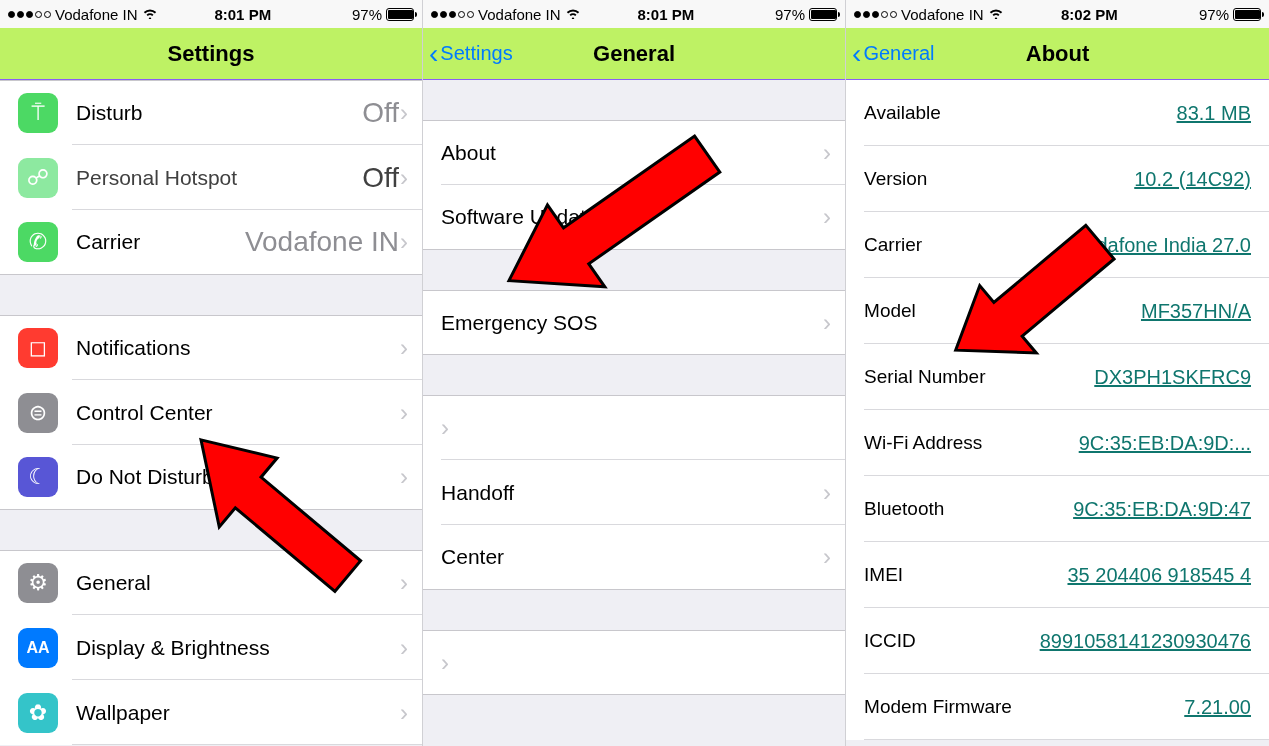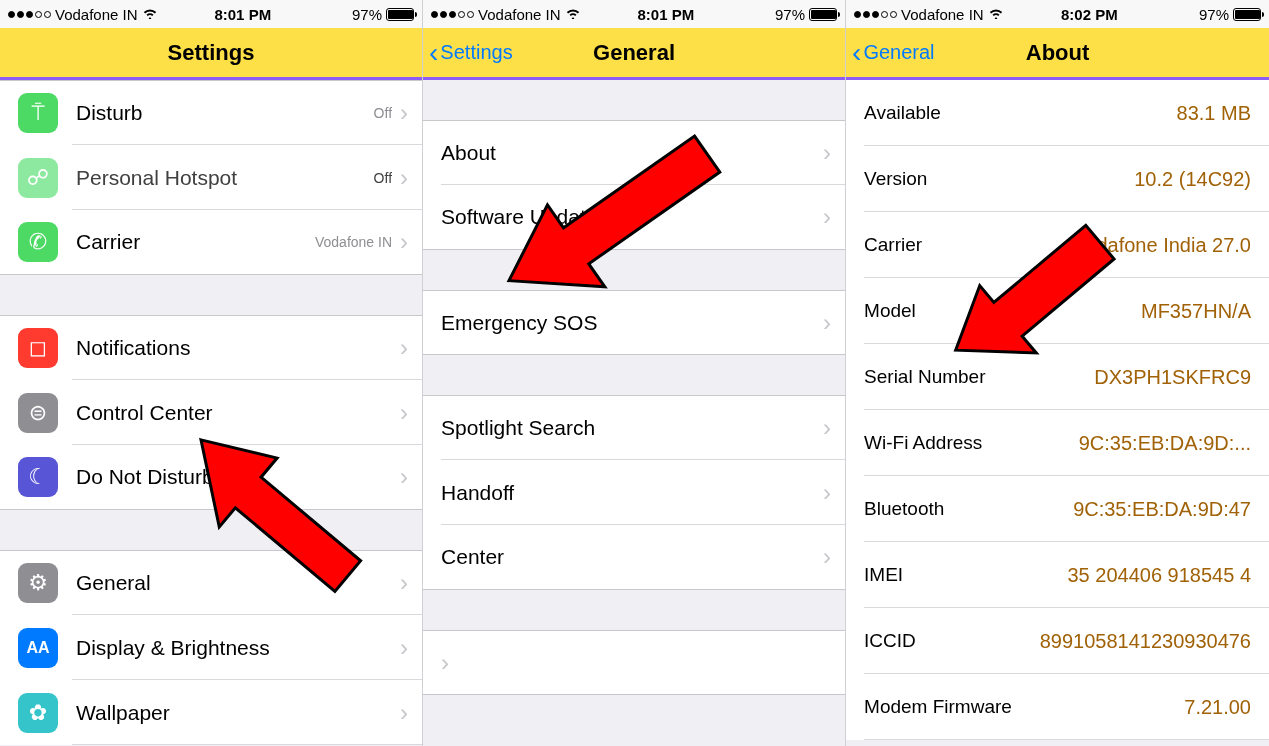--- a/index.html
+++ b/index.html
@@ -14,34 +14,34 @@
   .dots { display:flex; gap:2px; align-items:center; }
   .dot { width:7px; height:7px; border-radius:50%; border:1px solid #000; }
   .dot.filled { background:#000; }
   .wifi { font-size:14px; }
   .status .right { display:flex; align-items:center; gap:4px;margin-left:24px; }
   .battery { width:28px; height:13px; border:1.5px solid #000; border-radius:3px; position:relative; }
   .battery::after { content:""; position:absolute; right:-4px; top:3px; width:2.5px; height:5px; background:#000; border-radius:0 2px 2px 0; }
   .battery-fill { position:absolute; left:1px; top:1px; bottom:1px; width:95%; background:#000; border-radius:1px; }
 
   
-  .nav { height:52px; background:#fde047; border-bottom:3px solid #8b5cf6; display:flex; align-items:center; position:relative; }
+  .nav { height:52px; background:#bef264; border-bottom:1px solid #8b5cf6; display:flex; align-items:center; position:relative; }
   .nav-title { position:absolute; left:0; right:0; text-align:center; font-size:22px; font-weight:600; }
   .nav-back { display:flex; align-items:center; gap:2px; margin-left:6px; color:#007aff; font-size:20px; z-index:2; cursor:pointer; }
   .chev-left { font-size:28px; line-height:1; font-weight:300; }
   .gap { height:40px; }
   .gap-sm { height:16px; }
   .row { height:65px; background:#fff; display:flex; align-items:center; padding-left:18px; padding-right:14px; position:relative; }
   .row .sep { position:absolute; left:18px; right:0; bottom:0; height:1px; background:#d9d9dd; }
   .row.with-icon .sep { left:72px; }
   .row:last-child .sep { left:0; }
   .row .icon { width:40px; height:40px; border-radius:9px; margin-right:18px; display:flex; align-items:center; justify-content:center; flex-shrink:0; }
   .row .label { font-size:21px; color:#000; flex:1; }
   .row.dim .label, .row.dim .value { color:#404040; }
-  .row .value { font-size:14px; color:#8e8e93; margin-right:8px; text-align:right; flex-shrink:0; max-width:55%; white-space:nowrap; overflow:hidden; }
+  .row .value { font-size:28px; color:#8e8e93; margin-right:1px; text-align:right; flex-shrink:0; max-width:55%; white-space:nowrap; overflow:hidden; }
   .row .chev { color:#c7c7cc; font-size:24px; line-height:1; }
   .top-border { border-top:1px solid #c8c7cc; }
   .bot-border { border-bottom:1px solid #c8c7cc; }
 
   
   .ic-green   { background:#4cd964; }
   .ic-green2  { background:#8de9a0; }
   .ic-green3  { background:#4cd964; }
   .ic-red     { background:#ff3b30; }
   .ic-grey    { background:#8e8e93; }
@@ -53,21 +53,21 @@
   .glyph { color:#fff; font-size:22px; }
 
   
   .arrow { position:absolute; pointer-events:none; z-index:10; }
   .arrow svg { display:block; }
 
   
   .info-row { height:66px; background:#fff; display:flex; align-items:center; justify-content:space-between; padding:0 18px; position:relative; }
   .info-row .sep { position:absolute; left:18px; right:0; bottom:0; height:1px; background:#d9d9dd; }
   .info-row .label { font-size:19px; color:#000; }
-  .info-row .value { font-size:20px; color:#a16207; text-align:right; white-space:nowrap; }
+  .info-row .value { font-size:20px; color:#0f766e; text-align:right; white-space:nowrap;text-decoration:underline; }
 </style>
 </head>
 <body>
 
 <div class="container">
 
   <div class="pane">
     <div class="status">
       <div class="left">
         <span class="dots">
@@ -235,21 +235,20 @@
     <div class="gap"></div>
 
     <div class="row top-border bot-border">
       <div class="label">Emergency SOS</div>
       <div class="chev">›</div>
     </div>
 
     <div class="gap"></div>
 
     <div class="row top-border">
-      <div class="label">Spotlight Search</div>
       <div class="chev">›</div>
       <div class="sep"></div>
     </div>
     <div class="row">
       <div class="label">Handoff</div>
       <div class="chev">›</div>
       <div class="sep"></div>
     </div>
     <div class="row bot-border">
       <div class="label">Center</div>

